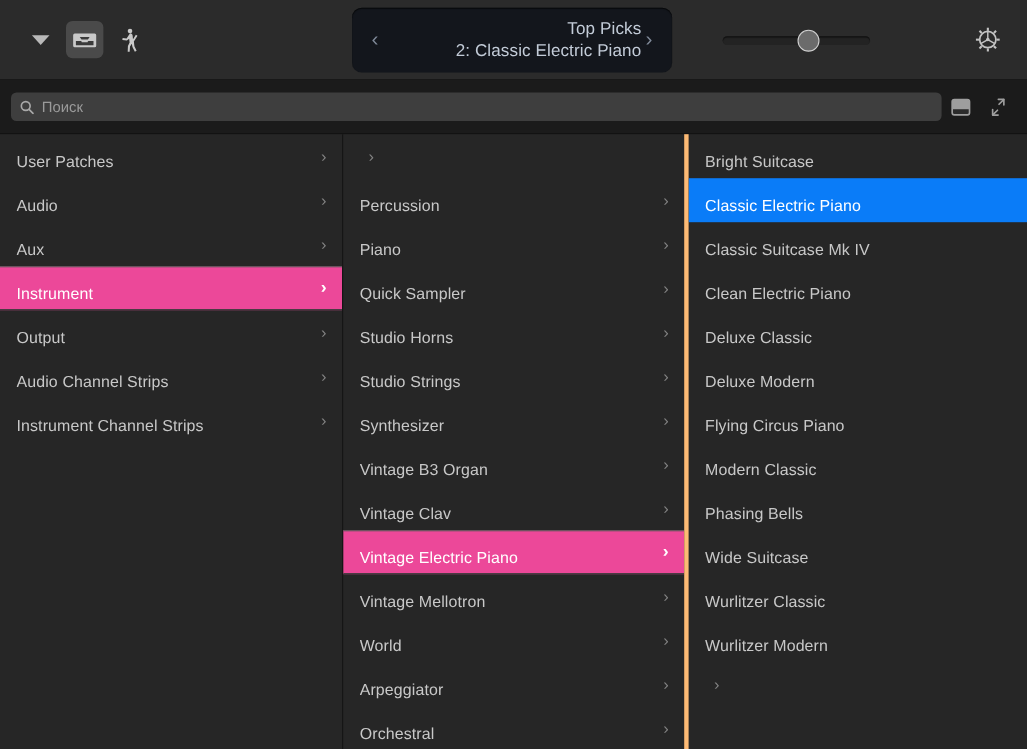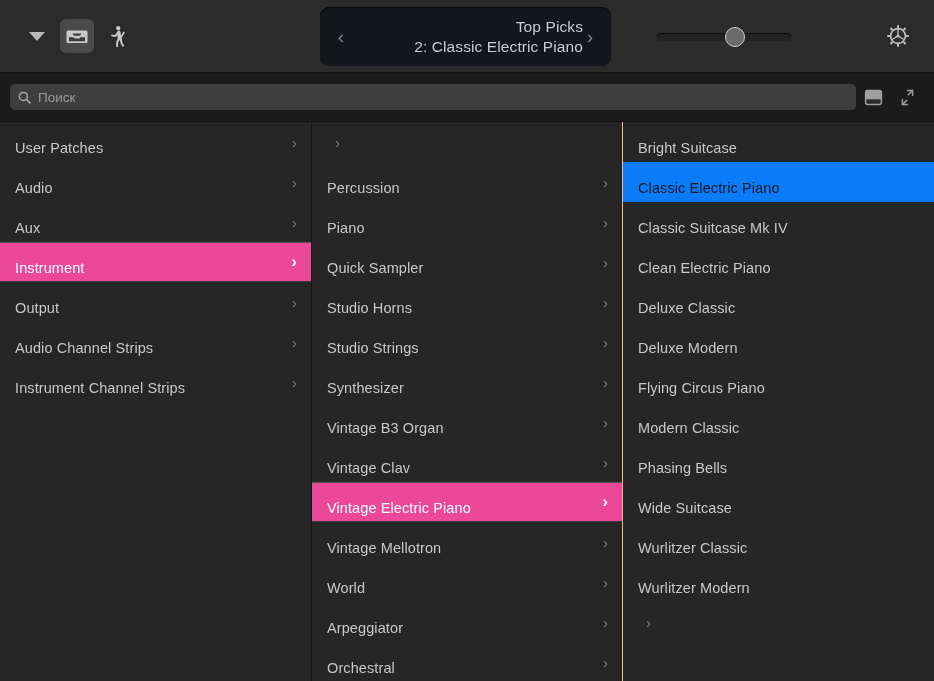--- a/index.html
+++ b/index.html
@@ -199,21 +199,21 @@
   }
   .col {
     width: 311px;
     height: 100%;
     overflow: hidden;
     background: #262626;
     position: relative;
   }
   .col.c1 { background: #262626; }
   .col.c2 { background: #262626; border-left: 1px solid #151515; }
-  .col.c3 { width: 312px; background: #262626; border-left: 1px solid #fdba74; }
+  .col.c3 { width: 312px; background: #262626; border-left: 4px solid #fdba74; }
 
   .row {
     height: 40px;
     display: flex;
     align-items: center;
     padding: 0 14px 0 15px;
     color: #c8c8c8;
     font-size: 14.5px;
     letter-spacing: .1px;
     cursor: default;
@@ -242,21 +242,21 @@
     border-bottom: 1px solid #3a3a3a;
     height: 40px;
   }
   .row.hl .chev {
     color: #ffffff;
     font-weight: bold;
     font-size: 16px;
   }
   .row.sel {
     background: #0a7cf8;
-    color: #0f172a;
+    color: #ffffff;
   }
 </style>
 </head>
 <body>
 
 <div class="app">
 
   <div class="toolbar">
 
     <div class="tb-left">

